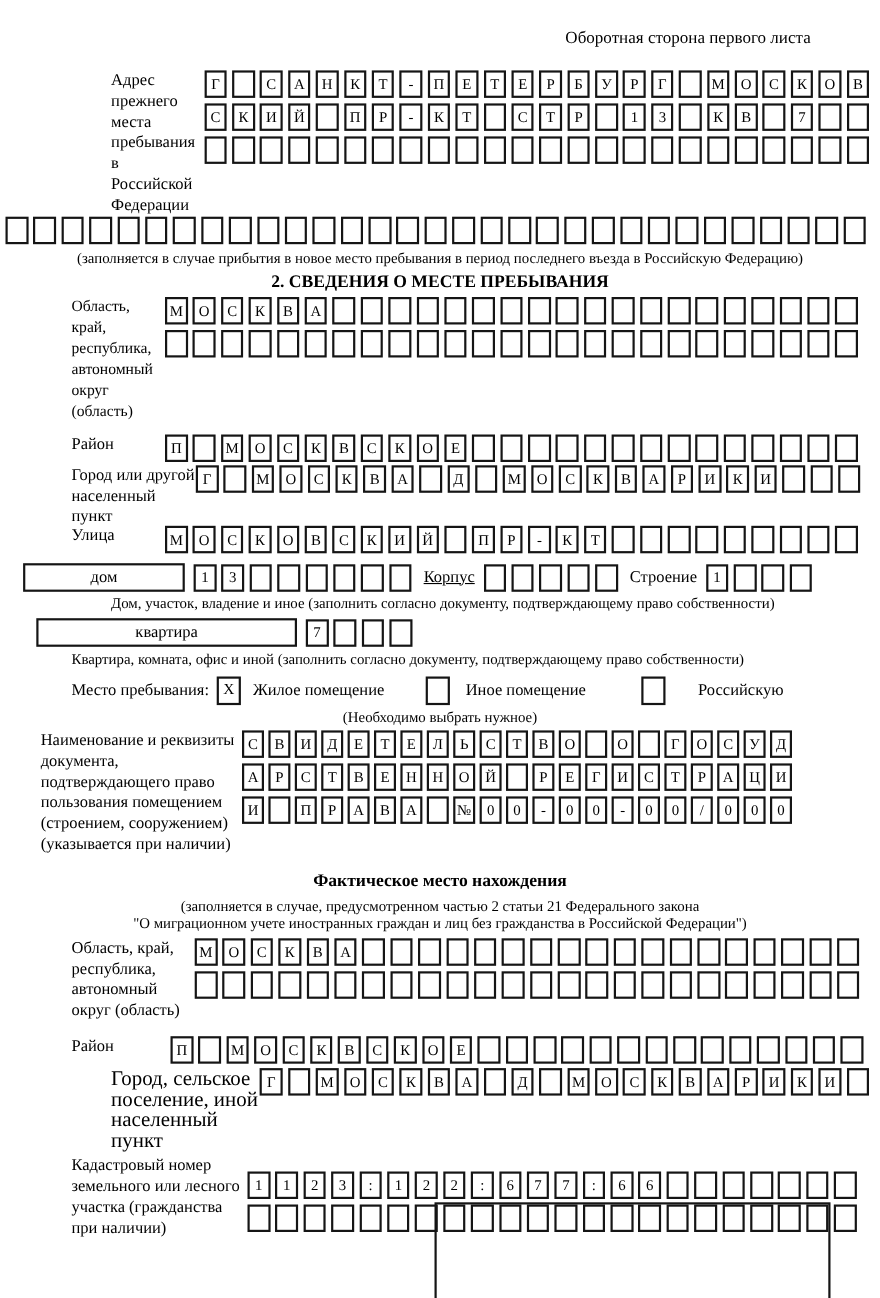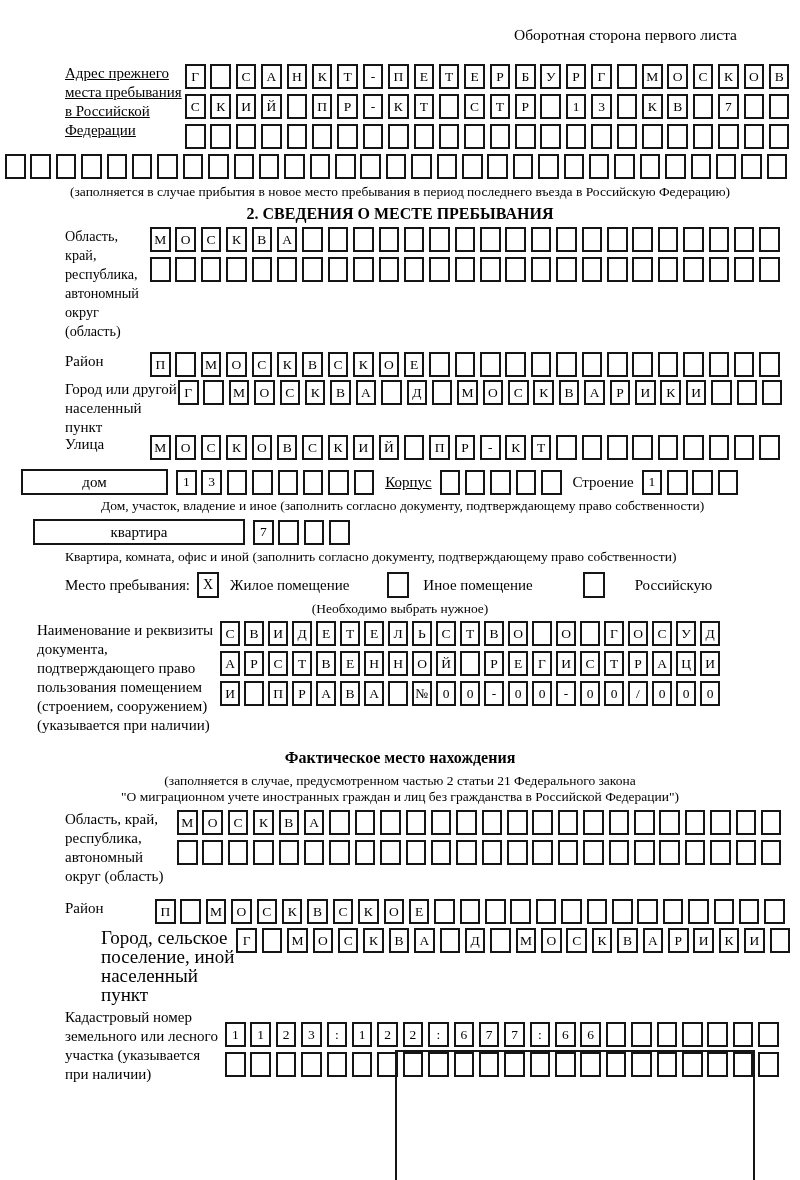--- a/index.html
+++ b/index.html
@@ -20,37 +20,37 @@
     flex:none; width:20.5px; height:25px; border:2px solid #151515;
     margin-right:4.9px; display:flex; align-items:center; justify-content:center;
     font-size:13.5px; font-family:"Liberation Serif", serif;
   }
   .doc-cells .cell { width:20px; margin-right:4px; }
 
   .note { font-size:13.5px; text-align:center; }
   .sec-title { font-size:16px; font-weight:bold; text-align:center; }
 
   
-  .lb-prev    { margin-left:60px; width:120px;text-decoration:underline; }
+  .lb-prev    { margin-left:96px; width:120px; }
   .lb-region  { margin-left:60px; width:85px;  font-size:14.2px; }
   .lb-district{ margin-left:60px; width:85px;  }
   .lb-city    { margin-left:60px; width:113px; }
   .lb-street  { margin-left:60px; width:85px;  }
   .lb-doc     { margin-left:32px; width:183px; }
   .lb-region2 { margin-left:60px; width:112px; }
   .lb-district2{margin-left:60px; width:90px;  }
   .lb-city2   { margin-left:96px; width:155px; font-size:19px; }
   .lb-cad     { margin-left:60px; width:160px; }
 
   .inline-label-box {
     border:2px solid #151515; height:26px; display:flex;
     align-items:center; justify-content:center; font-size:15px; flex:none;
   }
   .house-box { width:147px; margin-left:16px; margin-right:8px; }
-  .apt-box   { width:212px; margin-left:28px; margin-right:8px; }
+  .apt-box   { width:237px; margin-left:28px; margin-right:8px; }
   .mid-label { font-size:15px; margin:3px 8px 0 6px; }
 
   .checkbox {
     flex:none; width:22px; height:26px; border:2px solid #151515;
     display:flex; align-items:center; justify-content:center; font-size:14px;
   }
   .stay-row { display:flex; align-items:center; margin-left:60px; margin-top:7px; }
   .stay-text { font-size:15px; }
 
   .stamp-box { width:360px; height:167px; border:2px solid #151515; margin-left:390px; }
@@ -576,21 +576,21 @@
         <span class="cell">А</span>
         <span class="cell">Р</span>
         <span class="cell">И</span>
         <span class="cell">К</span>
         <span class="cell">И</span>
         <span class="cell"></span>
       </div>
   </div>
 
   <div class="frow" style="margin-top:4px;">
-    <div class="label lb-cad">Кадастровый номер земельного или лесного участка (указывается при наличии)</div>
+    <div class="label lb-cad">Кадастровый номер земельного или лесного участка (гражданства при наличии)</div>
     <div>
       <div class="box-row" style="margin-top:14px;">
           <span class="cell">1</span>
           <span class="cell">1</span>
           <span class="cell">2</span>
           <span class="cell">3</span>
           <span class="cell">:</span>
           <span class="cell">1</span>
           <span class="cell">2</span>
           <span class="cell">2</span>

